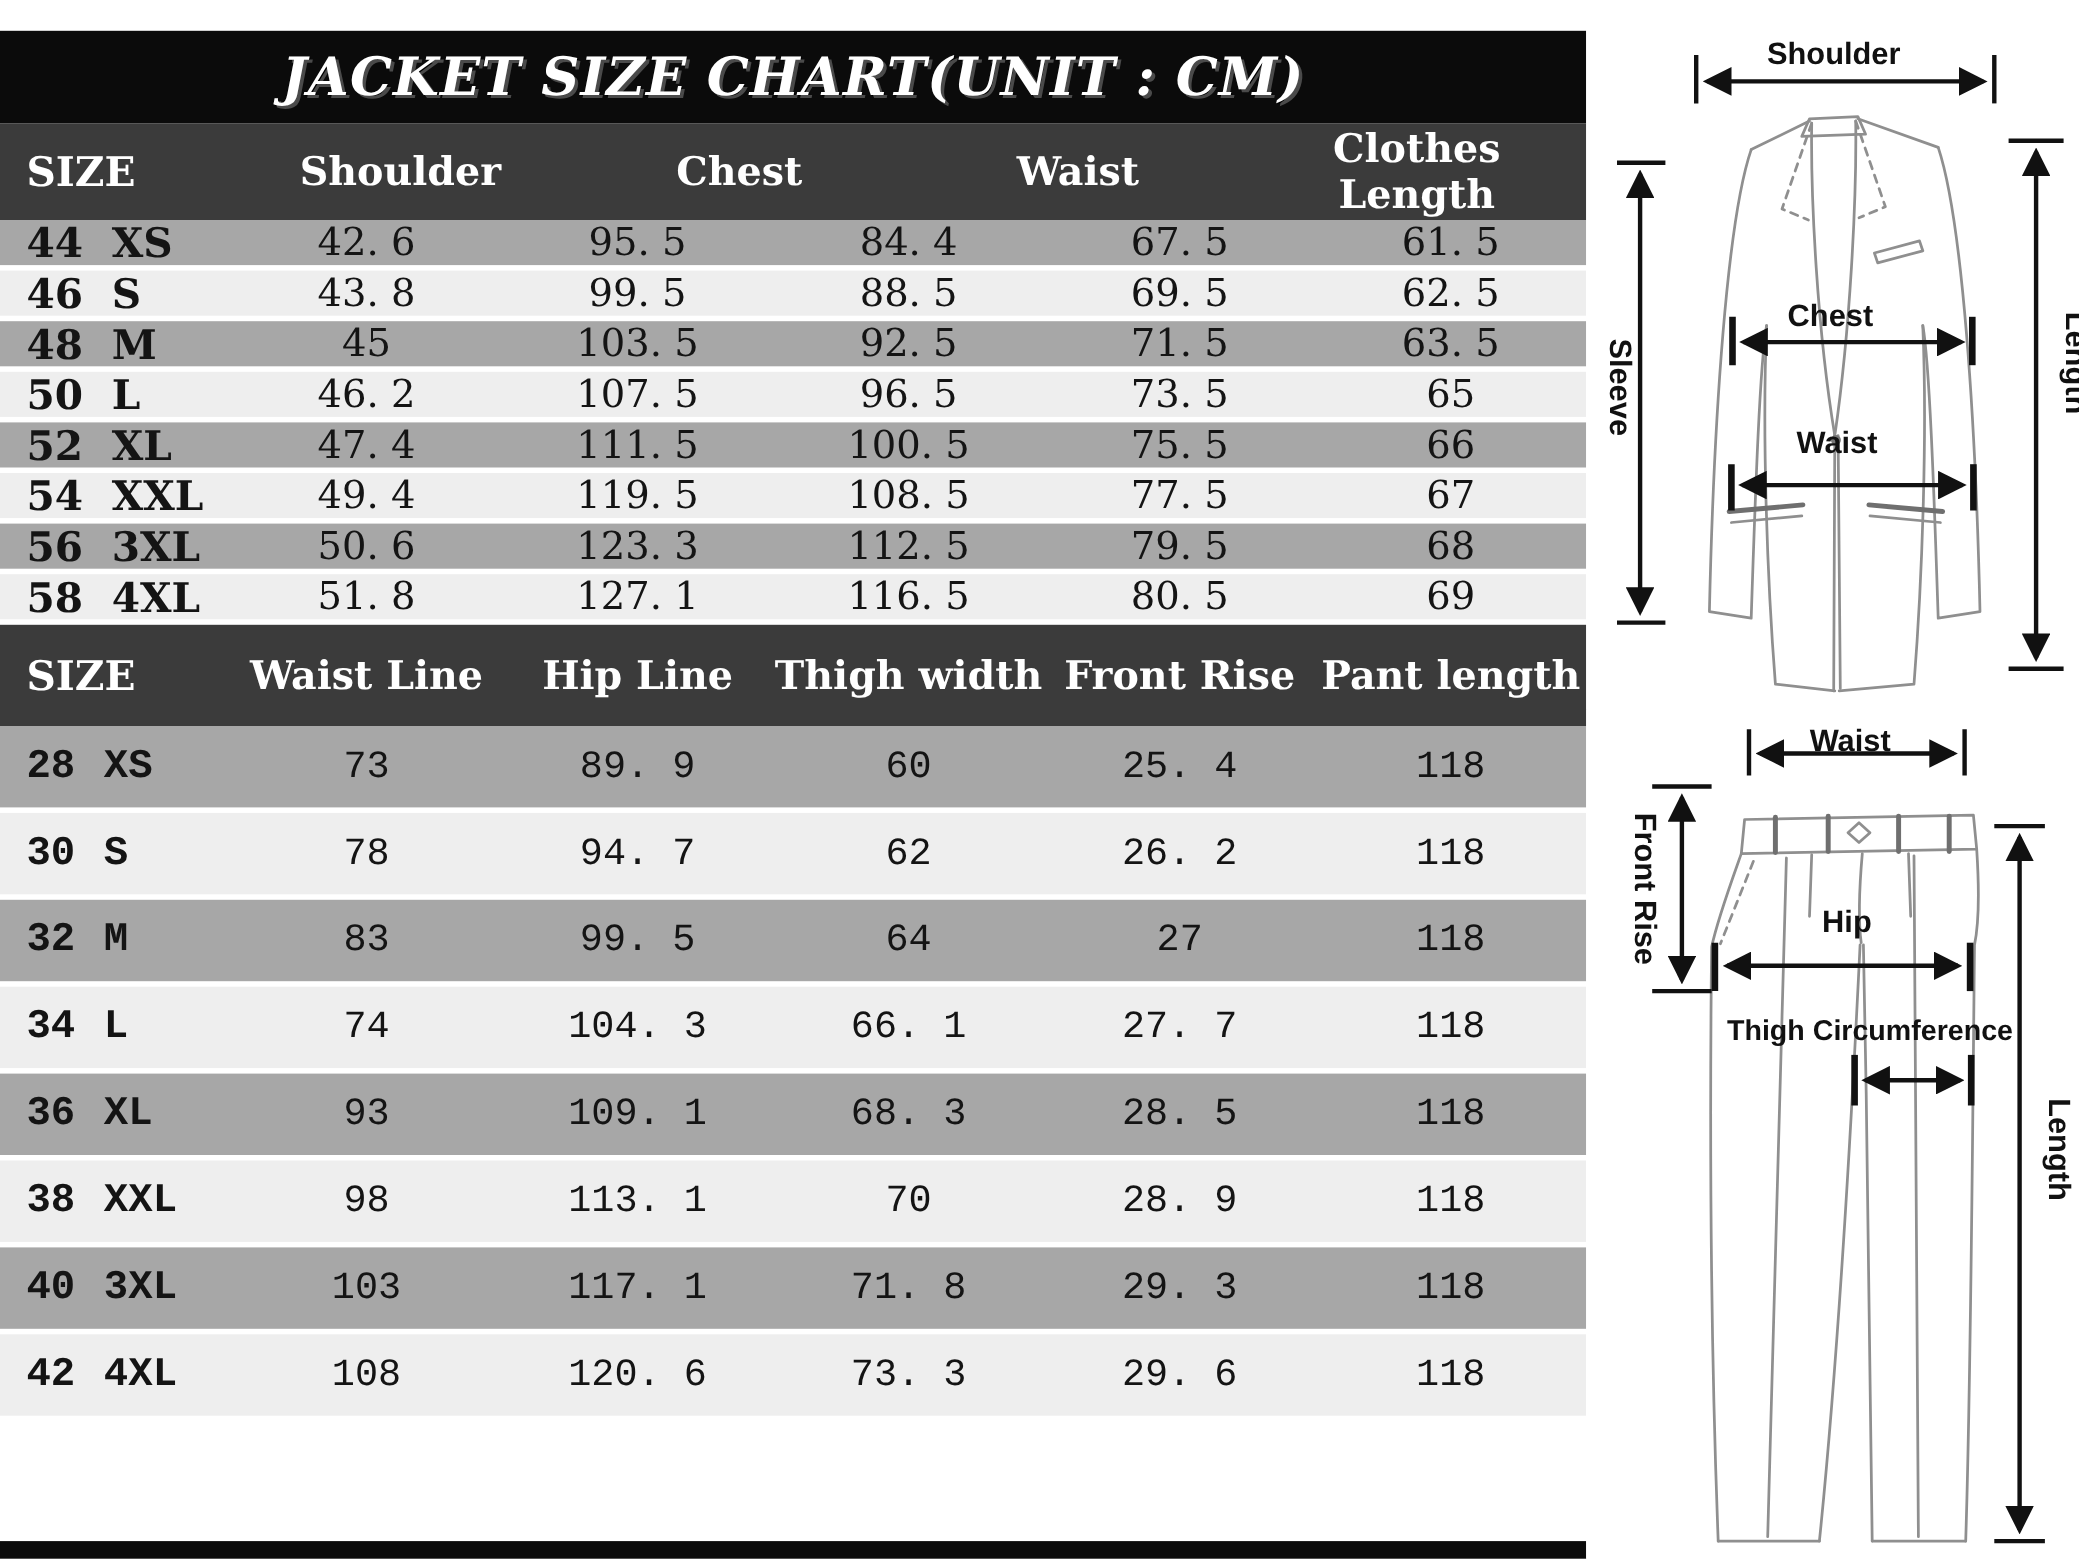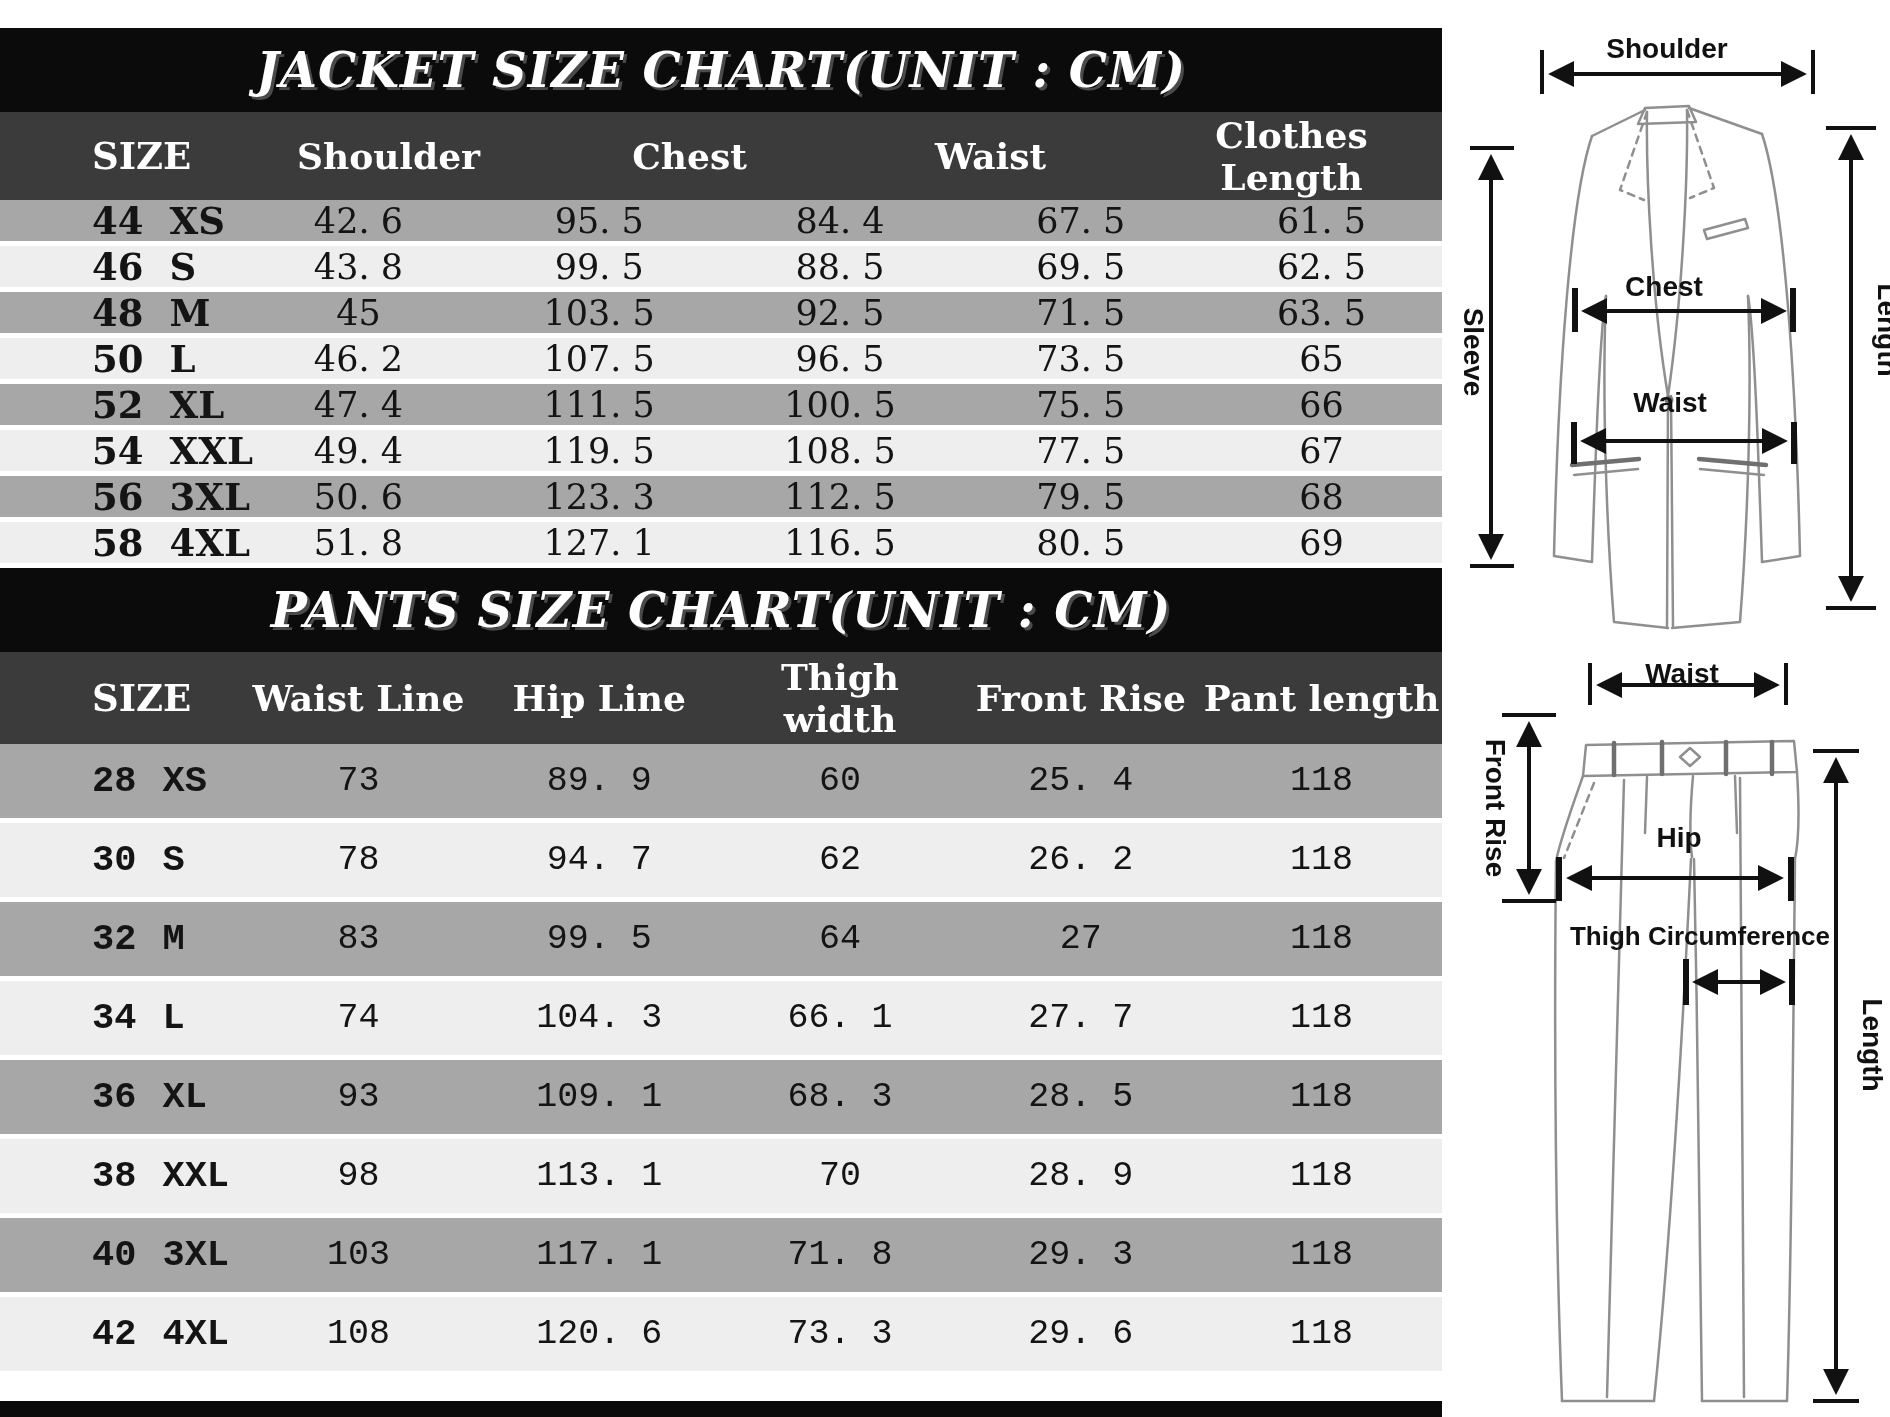--- a/index.html
+++ b/index.html
@@ -23,23 +23,23 @@
   }
 
   .header-row {
     background:#3b3b3b; display:flex; align-items:center;
     color:#ffffff; font-weight:bold;
   }
   .header-row.jacket { height:88px; }
   .header-row.pants  { height:92px; }
 
   .c-size {
-    width:210px; padding-left:64px; box-sizing:border-box;
+    width:210px; padding-left:24px; box-sizing:border-box;
     display:flex; align-items:center; gap:26px;
-    font-weight:bold; font-size:37px; color:#141414;margin-left:28px;
+    font-weight:bold; font-size:37px; color:#141414;
   }
   .header-row .c-size { color:#ffffff; font-size:37px; }
   .c-val { flex:1; text-align:center; font-size:35px; color:#141414; }
   .header-row .c-val { font-size:36px; color:#ffffff; }
   .hwrap span { display:inline-block; width:156px; line-height:1.18; }
 
   .rows .trow {
     height:41px; margin-bottom:5px;
     display:flex; align-items:center;
   }
@@ -174,23 +174,20 @@
         <span>4XL</span>
       </div>
       <div class="c-val">51. 8</div>
       <div class="c-val">127. 1</div>
       <div class="c-val">116. 5</div>
       <div class="c-val">80. 5</div>
       <div class="c-val">69</div>
     </div>
     </div>
 
-  <div class="title-bar">
-    <span class="title-text">PANTS SIZE CHART(UNIT : CM)</span>
-  </div>
 
   <div class="header-row pants">
     <div class="c-size">SIZE</div>
     <div class="c-val">Waist Line</div>
     <div class="c-val">Hip Line</div>
     <div class="c-val">Thigh width</div>
     <div class="c-val">Front Rise</div>
     <div class="c-val">Pant length</div>
   </div>
 

